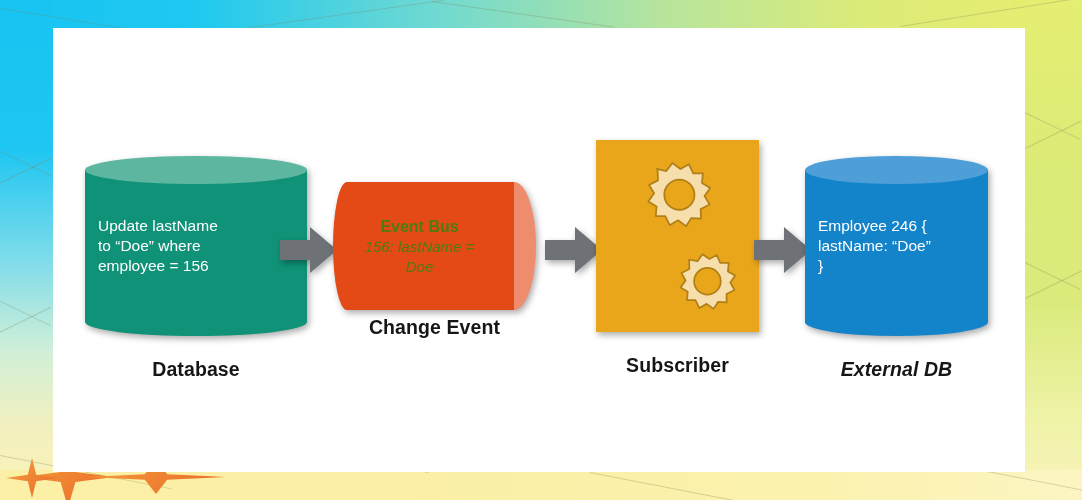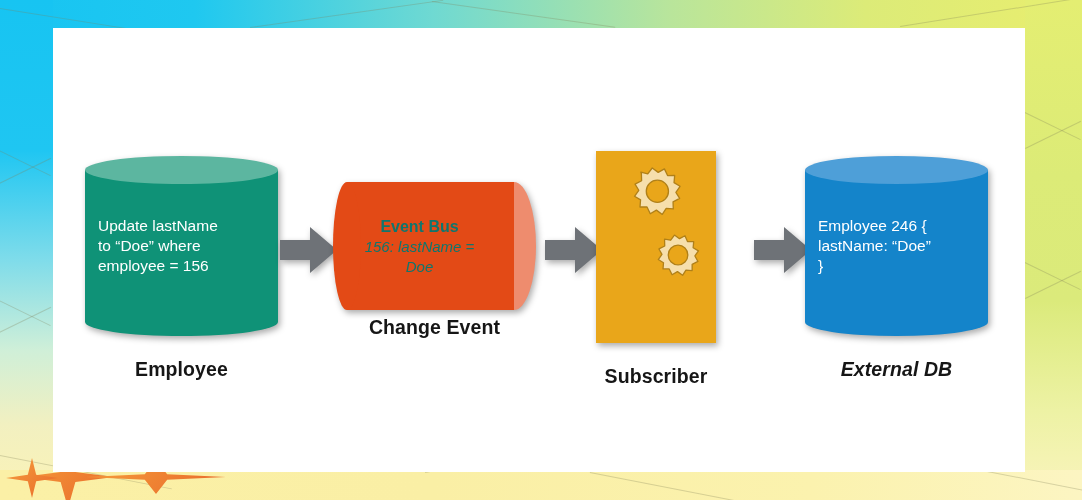--- a/index.html
+++ b/index.html
@@ -94,21 +94,21 @@
   }
   .cyl-h .capL{
     position:absolute;top:0;bottom:0;left:0;width:28px;border-radius:50%/50%;
   }
   .cyl-h .capR{
     position:absolute;top:0;bottom:0;right:0;width:44px;border-radius:50%/50%;
   }
   .cyl-h .txt{
     position:absolute;left:12px;right:42px;top:50%;
     transform:translateY(-50%);
-    color:#0f766e;font-size:15px;line-height:1.28;text-align:center;
+    color:#4d7c0f;font-size:15px;line-height:1.28;text-align:center;
   }
   .cyl-h .txt .t1{font-weight:bold;font-size:16px;display:block;}
   .cyl-h .txt .t2{display:block;white-space:pre-line;font-style:italic;}
 
   
   .gearbox{position:relative;}
   .gearbox .plate{position:absolute;inset:0;}
   .gearbox svg{position:absolute;inset:0;}
 
   
@@ -150,30 +150,30 @@
       <i></i>
     </div>
   <div class="sparkle" style="left:6px;bottom:2px;width:52px;height:40px;">
       <i></i>
     </div>
 </div>
 
 <div id="content-panel">
   <div id="diagram">
 
-    <div class="stage" style="left:32px;top:128px;width:193px;">
+    <div class="stage" style="left:32px;top:128px;width:222px;">
       <div class="cyl-v shadowed" style="height:180px;">
         <div class="bottom" style="background:#0F9277;"></div>
         <div class="body" style="background:#0F9277;"></div>
         <div class="top" style="background:#5CB6A0;"></div>
         <div class="txt">Update lastName
 to “Doe” where
 employee = 156</div>
       </div>
-      <div class="stage-label" style="margin-top:22px;">Employee</div>
+      <div class="stage-label" style="margin-top:22px;">Database</div>
     </div>
 
     <div class="arrow" style="left:225px;top:196px;">
       <svg width="62" height="52" viewBox="0 0 62 52" class="shadowed" aria-hidden="true">
         <path d="M2 16 L32 16 L32 3 L59 26 L32 49 L32 36 L2 36 Z" fill="#6E7277"></path>
       </svg>
     </div>
 
     <div class="stage" style="left:280px;top:154px;width:203px;">
       <div class="cyl-h shadowed" style="height:128px;">
@@ -188,21 +188,21 @@
       </div>
       <div class="stage-label" style="margin-top:6px;">Change Event</div>
     </div>
 
     <div class="arrow" style="left:490px;top:196px;">
       <svg width="62" height="52" viewBox="0 0 62 52" class="shadowed" aria-hidden="true">
         <path d="M2 16 L32 16 L32 3 L59 26 L32 49 L32 36 L2 36 Z" fill="#6E7277"></path>
       </svg>
     </div>
 
-    <div class="stage" style="left:543px;top:123px;width:120px;">
+    <div class="stage" style="left:543px;top:112px;width:163px;">
       <div class="gearbox shadowed" style="height:192px;">
         <div class="plate" style="background:#E9A61A;"></div>
         <svg viewBox="0 0 147 192" aria-hidden="true">
           <g fill="#F6DFAC" stroke="#B08018" stroke-width="1.6" stroke-linejoin="round">
 
             <path d="M55 26
               L63.4 28.0 L68.9 20.8 L76.2 26.2 L83.8 21.9 L87.7 30.1 L96.4 30.0 L95.6 38.7
               L103.0 43.2 L97.9 50.6 L102.5 58.1 L94.4 62.3 L94.7 71.0 L86.0 70.4
               L81.2 77.7 L74.0 72.4 L66.5 76.8 L62.5 68.6 L53.9 68.6 L54.6 59.9
               L47.2 55.5 L52.4 48.1 L47.8 40.6 L55.9 36.4 L55.6 27.7 Z"></path>

